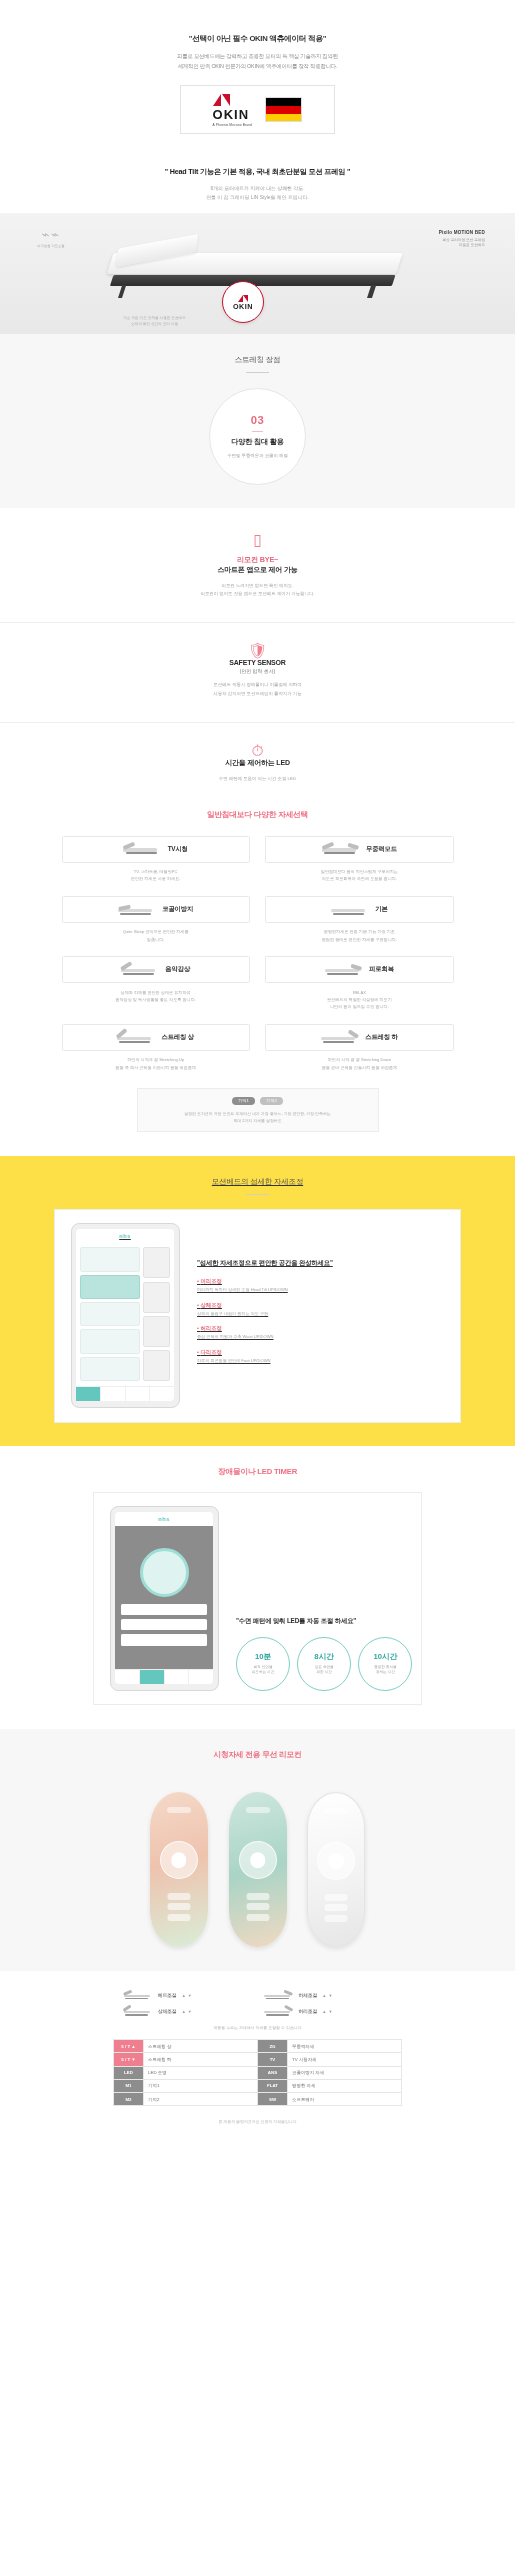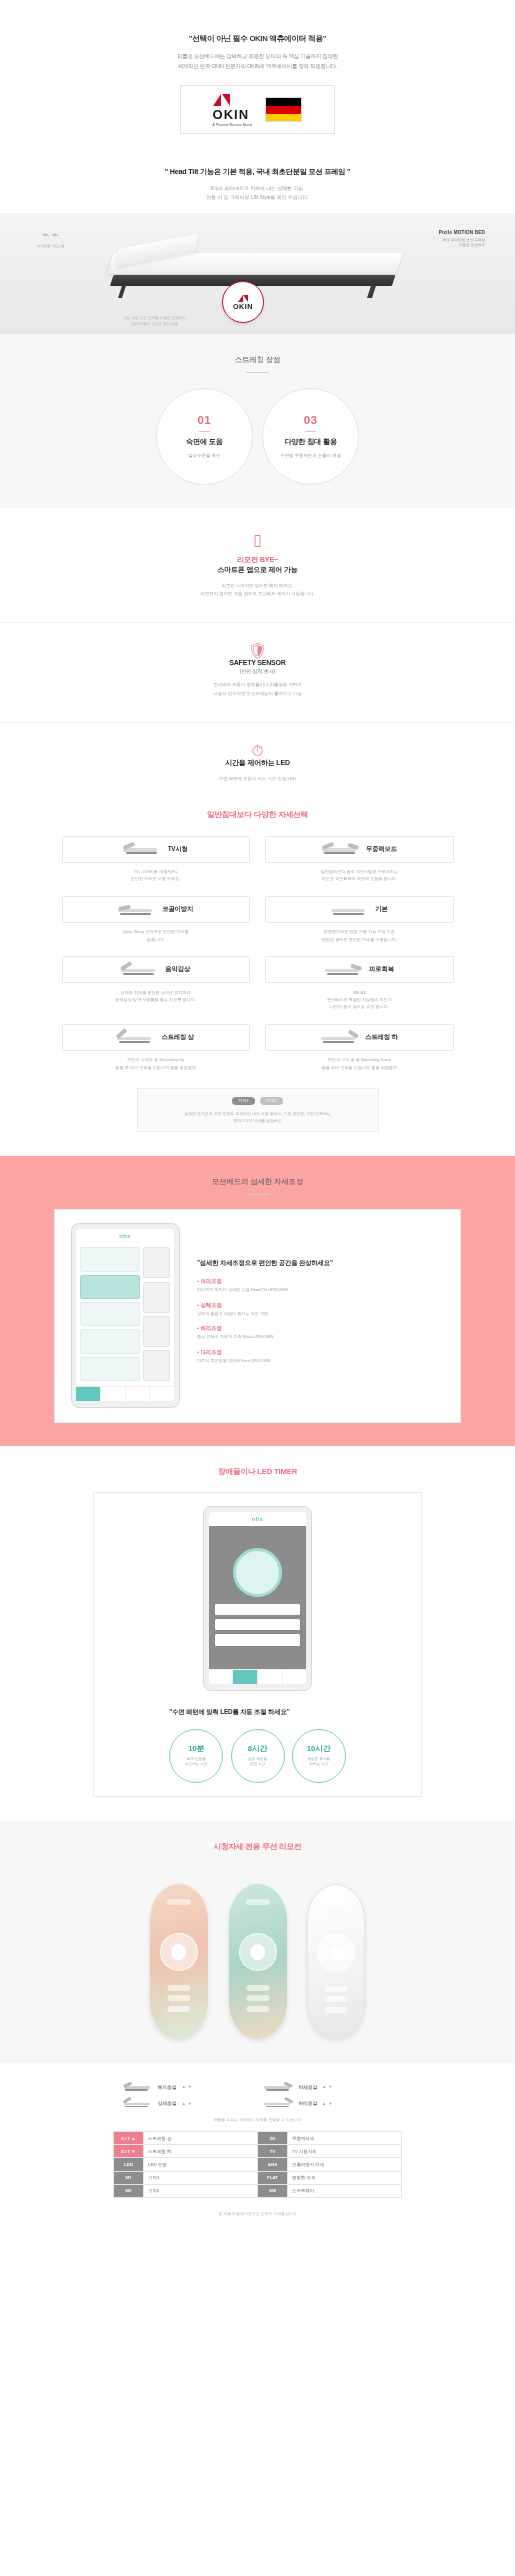--- a/index.html
+++ b/index.html
@@ -121,21 +121,21 @@
   .pose-name { font-size:6.4px; font-weight:bold; color:#2e2e2e; letter-spacing:-0.2px; }
   .pose-de { margin-top:5.2px; font-size:4.1px; line-height:1.8; color:#a3a3a3; }
 
   .legend { width:242px; margin:17.5px auto 0; border:0.5px solid #ececec; background:#fafafa; padding:7.2px 8.2px; }
   .legend-pills { display:flex; justify-content:center; gap:5.2px; }
   .pill { font-size:4.1px; color:#fff; background:#8e8e8e; border-radius:5.2px; padding:1.5px 6.2px; }
   .pill.p2 { background:#c0c0c0; }
   .legend-de { margin-top:5.2px; font-size:3.9px; line-height:1.8; color:#a5a5a5; text-align:center; }
 
   
-  .sec-app { background:#fca5a5; padding:20.6px 0 23px; text-align:center; }
+  .sec-app { background:#fde047; padding:20.6px 0 23px; text-align:center;text-decoration:underline; }
   .app-wrap { width:407px; margin:14.4px auto 0; background:#fff; border:0.5px solid #ececec; padding:13.4px 15.5px; display:flex; gap:17.5px; align-items:center; }
   .phone { width:109px; height:185px; background:#f0f0f0; border:0.5px solid #d8d8d8; border-radius:8.2px; padding:5.2px 4.6px; flex:0 0 auto; }
   .ph-top { height:13.4px; background:#fff; border-radius:4.1px 4.1px 0 0; display:flex; align-items:center; justify-content:center; }
   .ph-logo { font-size:5.7px; font-weight:bold; color:#63c7bd; letter-spacing:0.5px; }
   .ph-body { height:143px; background:#fff; display:flex; gap:3.1px; padding:4.6px 4.1px; }
   .ph-left { flex:1; display:flex; flex-direction:column; gap:3.1px; }
   .ph-cell { flex:1; background:#eef7f6; border:0.5px solid #dfeeec; border-radius:2.1px; }
   .ph-cell.hl { background:#b9e4de; border-color:#9ed8d0; }
   .ph-right { width:27px; display:flex; flex-direction:column; gap:3.1px; }
   .ph-btn { flex:1; background:#f1f1f1; border:0.5px solid #e2e2e2; border-radius:2.1px; }
@@ -147,21 +147,21 @@
   .app-text { flex:1; text-align:left; }
   .app-quote { font-size:6.4px; font-weight:bold; color:#2f2f2f; letter-spacing:-0.2px; }
   .app-list { margin-top:10.3px; }
   .app-item { margin-bottom:7.7px; }
   .app-item .k { font-size:5.4px; font-weight:bold; color:#e2687a; }
   .app-item .k::before { content:"• "; color:#e2687a; }
   .app-item .v { font-size:4.1px; color:#a0a0a0; margin-top:2.1px; line-height:1.7; }
 
   
   .sec-led { padding:21.6px 0 24px; text-align:center; }
-  .led-wrap { width:329px; margin:14.4px auto 0; background:#fff; border:0.5px solid #ececec; padding:13.4px 15.5px; display:flex; gap:17.5px; align-items:center;flex-direction:column; }
+  .led-wrap { width:329px; margin:14.4px auto 0; background:#fff; border:0.5px solid #ececec; padding:13.4px 15.5px; display:flex; gap:17.5px; align-items:flex-end; }
   .ph-led-body { height:143px; background:#8c8c8c; display:flex; align-items:center; justify-content:center; flex-direction:column; gap:6.2px; padding:6.2px; }
   .led-dial { width:49px; height:49px; border-radius:50%; background:#dff3f0; border:3.6px solid #9fded5; }
   .led-bars { width:100%; display:flex; flex-direction:column; gap:4.1px; }
   .led-bar { height:11.3px; background:#fff; border-radius:1.5px; }
   .led-text { flex:1; text-align:left; }
   .led-quote { font-size:6.4px; font-weight:bold; color:#2f2f2f; letter-spacing:-0.2px; }
   .timer-row { margin-top:11.3px; display:flex; gap:7.2px; }
   .timer {
     width:54px; height:54px; border-radius:50%; background:#fff; border:1px solid #7ed0c6;
     display:flex; flex-direction:column; align-items:center; justify-content:center;
@@ -263,26 +263,20 @@
       </div>
       <div class="bed-note" style="white-space:pre-line">저소 독립 각도 장착을 사용한 모션베드
 소재의 특징 상단의 모터 사용</div>
     </div>
   </section>
 
   <section class="sec-merit">
     <div class="band-title">스트레칭 장점</div>
     <div class="band-rule"></div>
     <div class="merit-row">
-      <div class="merit">
-        <div class="num">01</div>
-        <div class="nm-line"></div>
-        <div class="ti">숙면에 도움</div>
-        <div class="de" style="white-space:pre-line">알파수준을 촉진</div>
-      </div>
       <div class="merit">
         <div class="num">03</div>
         <div class="nm-line"></div>
         <div class="ti">다양한 침대 활용</div>
         <div class="de" style="white-space:pre-line">수면및 무중력운과 코골이 해결</div>
       </div>
     </div>
   </section>
 
   <section class="sec-feat">

